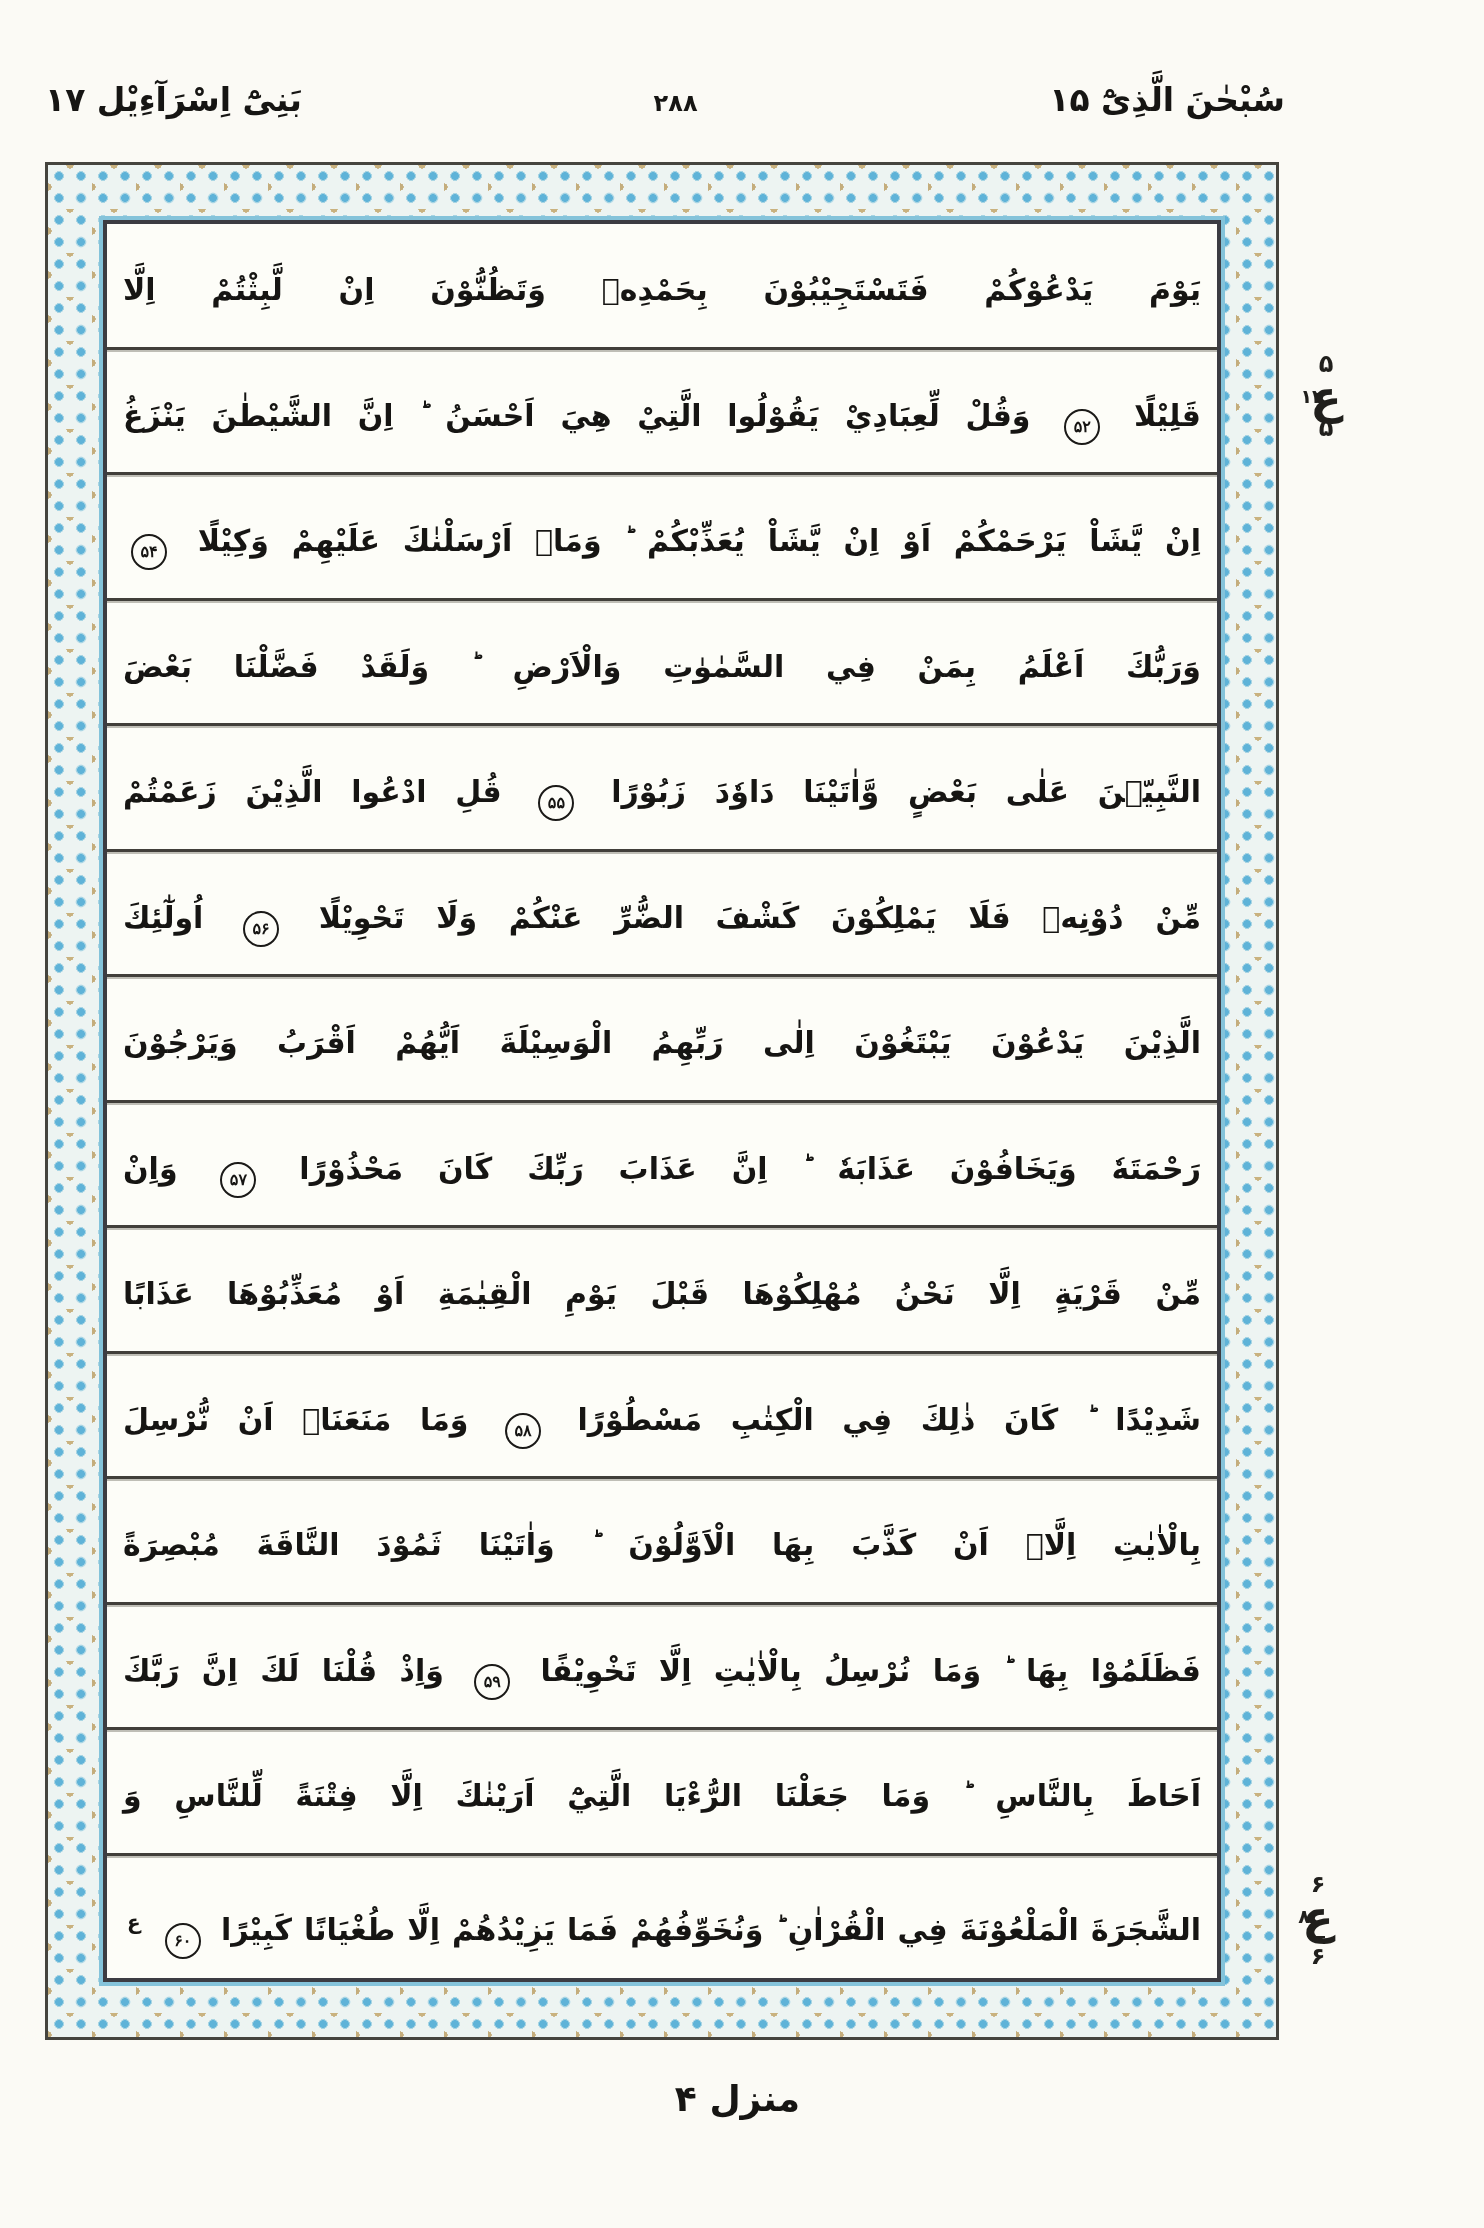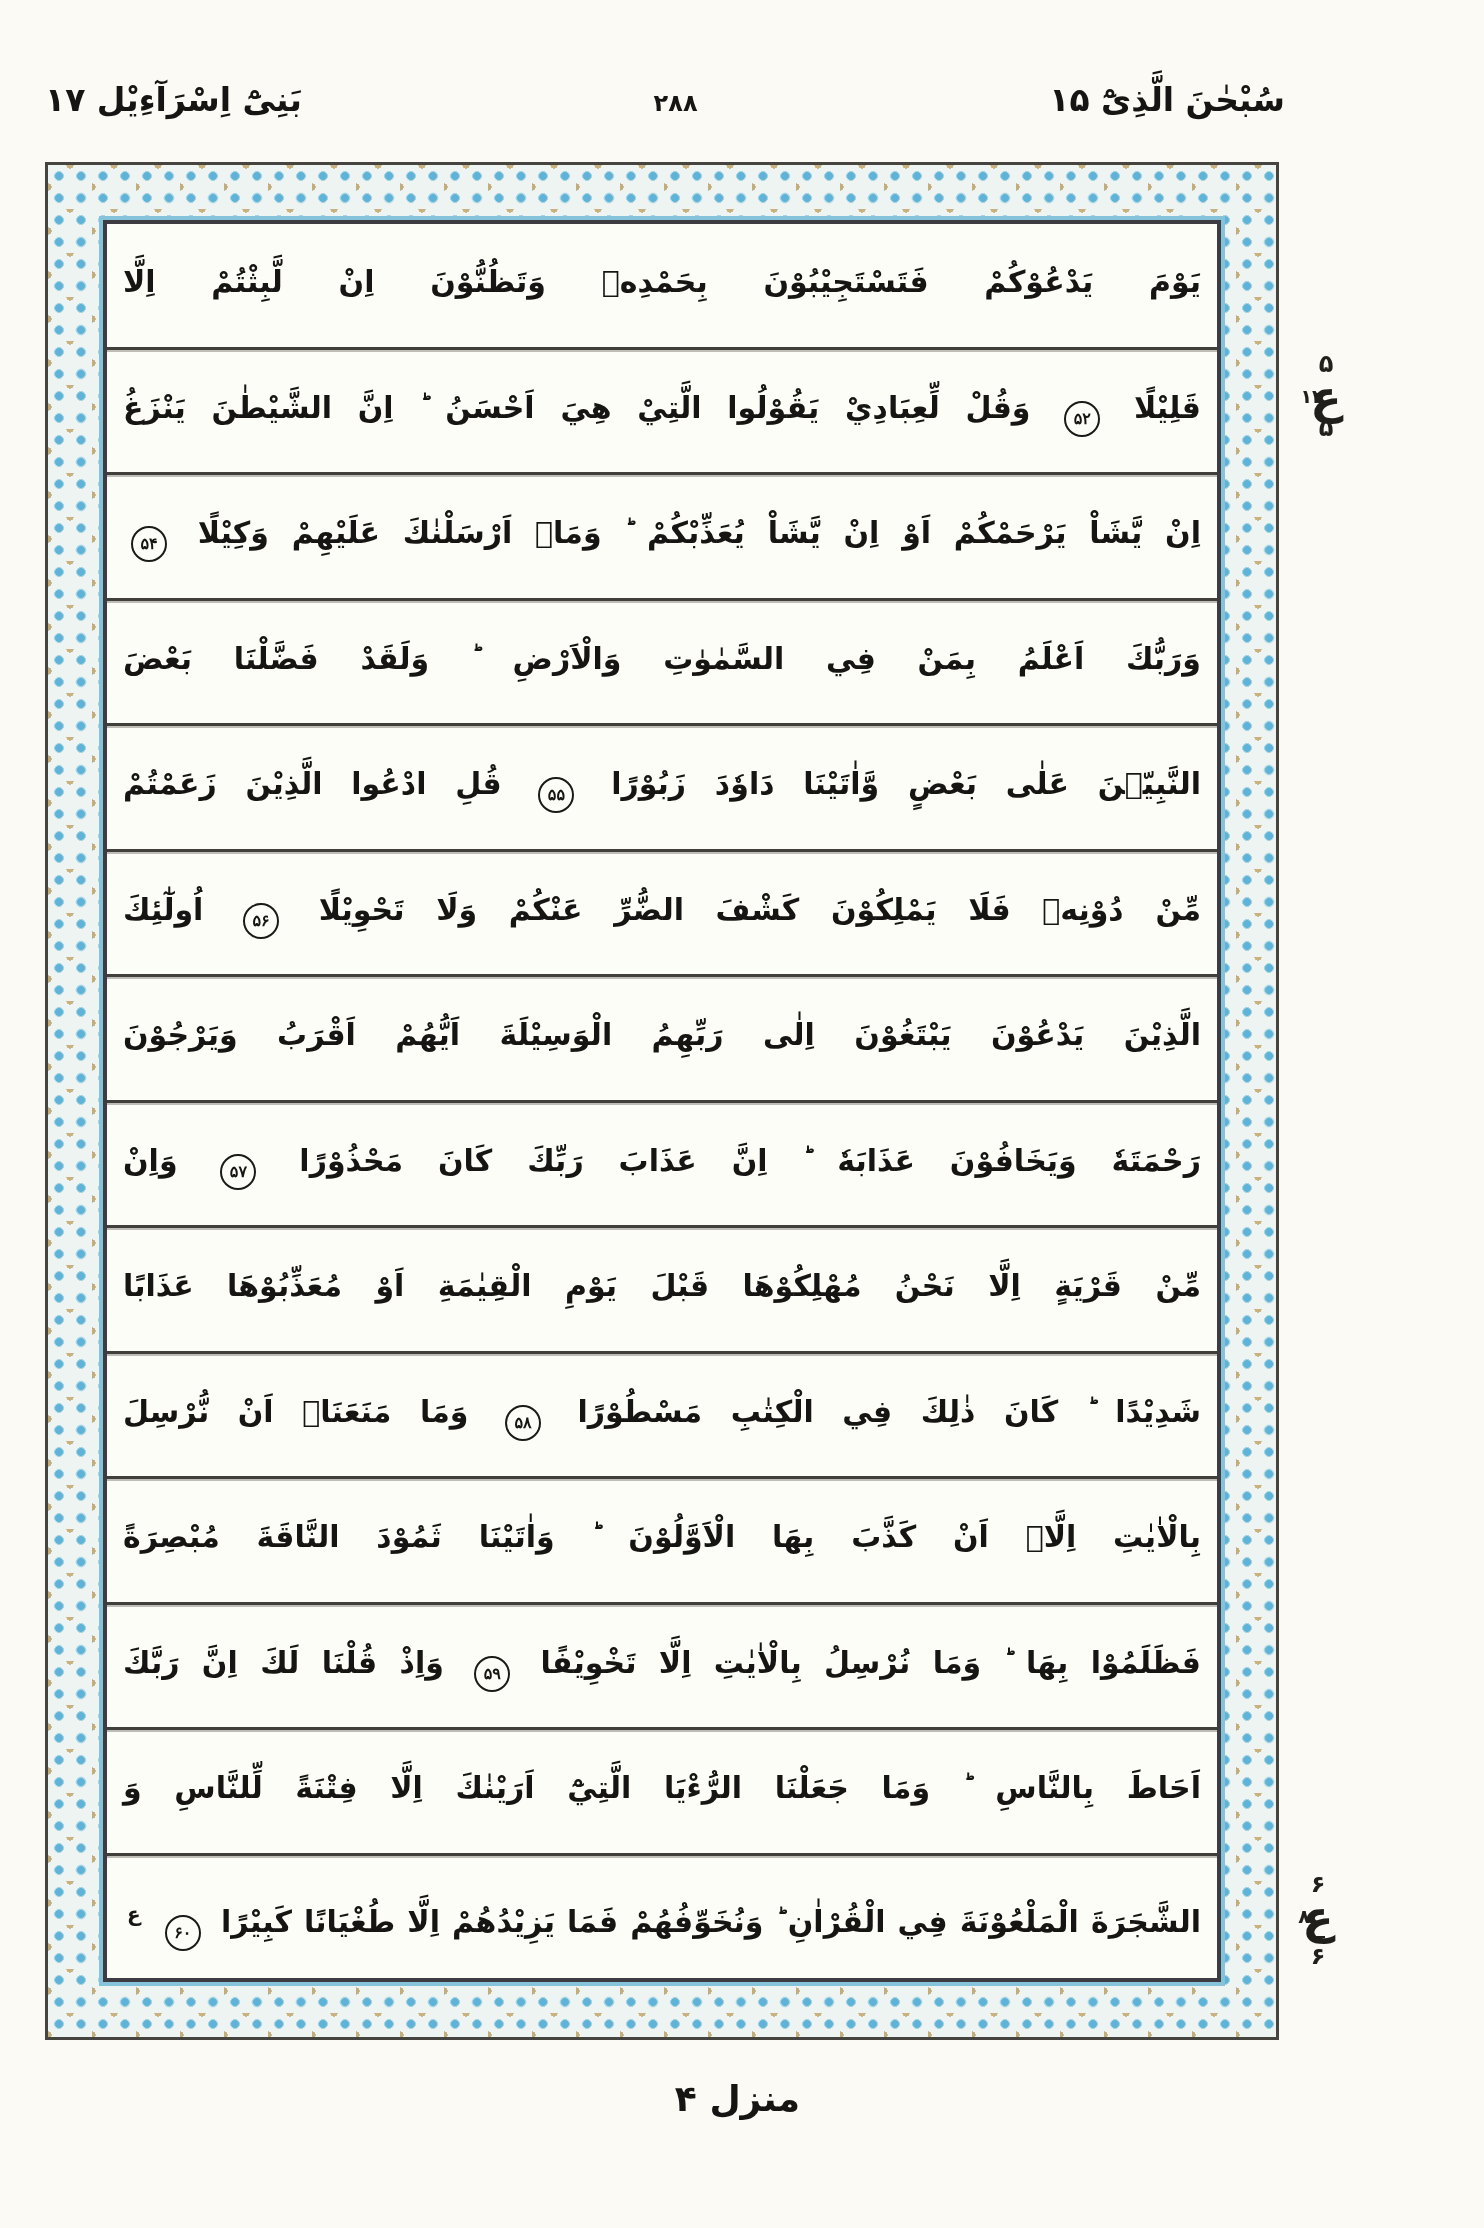--- a/index.html
+++ b/index.html
@@ -34,21 +34,21 @@
   .text-area{
     position:absolute;left:55px;top:55px;right:55px;bottom:55px;
     box-sizing:border-box;border:4px solid #3c3c42;
     box-shadow:0 0 0 4px #84c3da;
     background:#fdfdf8;
     display:flex;flex-direction:column;
     direction:rtl;
   }
   .qline{
     flex:1 1 0;overflow:hidden;position:relative;
-    padding:0 16px;
+    padding:8px 16px;
     font-size:30px;font-weight:bold;line-height:116px;
     text-align:justify;text-align-last:justify;
     white-space:normal;
     border-bottom:3px solid #413f3a;
     box-shadow:0 2px 0 rgba(140,138,128,.55);
   }
   .qline:last-child{border-bottom:none;box-shadow:none;}
   .ayah-text{letter-spacing:0;}
   .verse-circle{
     display:inline-flex;align-items:center;justify-content:center;

